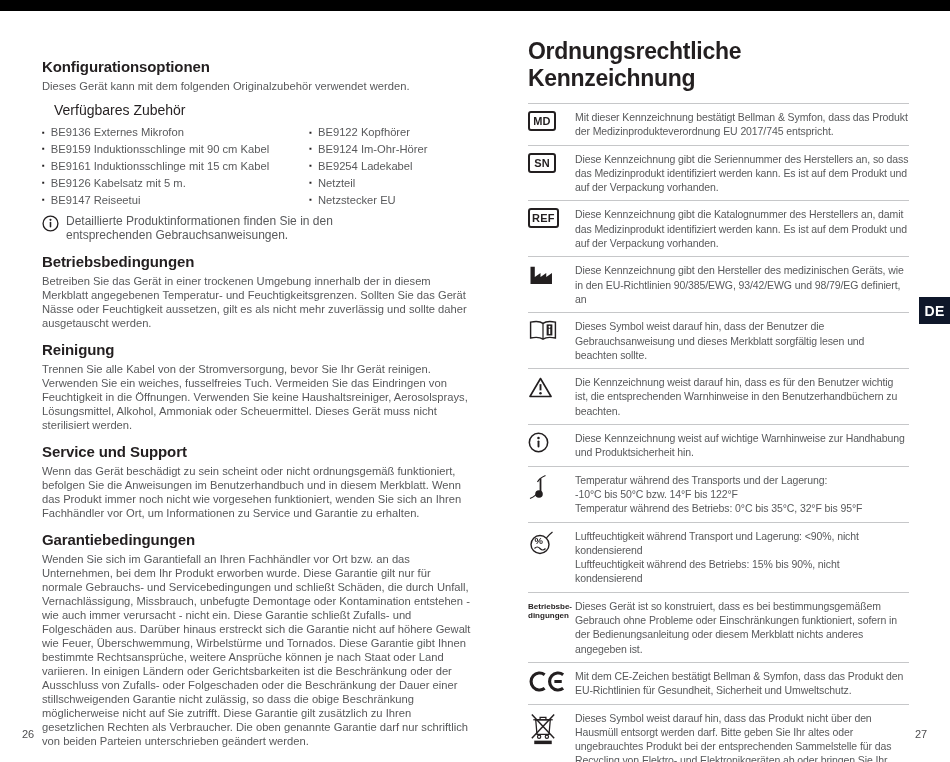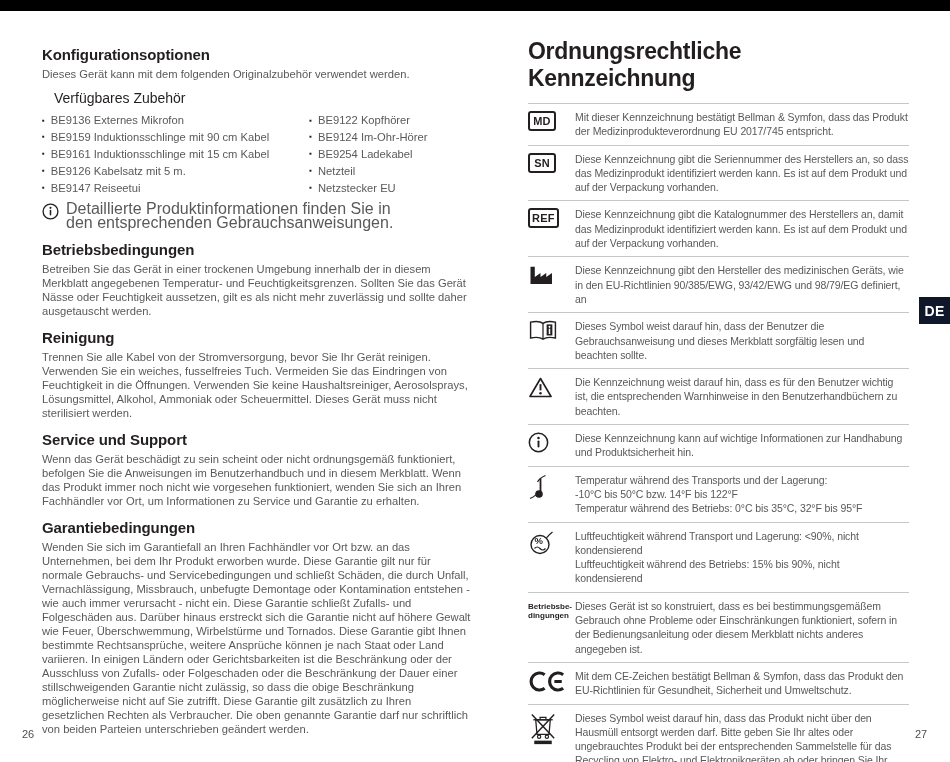--- a/index.html
+++ b/index.html
@@ -5,36 +5,36 @@
   html,body{margin:0;padding:0;}
   body{
     width:950px;height:762px;position:relative;overflow:hidden;
     background:#ffffff;
     font-family:"Liberation Sans","DejaVu Sans",sans-serif;
     color:#58595b;
   }
   .top-bar{position:absolute;top:0;left:0;width:950px;height:11px;background:#000000;}
 
   
-  .left-page{position:absolute;left:42px;top:46px;width:432px;}
+  .left-page{position:absolute;left:42px;top:58px;width:432px;}
   .h1{
     font-size:15px;font-weight:bold;color:#231f20;
     margin:11px 0 4px 0;letter-spacing:-0.1px;
   }
   .h1:first-child{margin-top:0;}
   .h2{font-size:14px;font-weight:normal;color:#231f20;margin:9px 0 5px 12px;}
   .body-p{font-size:11.2px;line-height:14px;margin:0;color:#58595b;}
   .cols{display:flex;gap:40px;}
   .acc-list{list-style:none;margin:1px 0 0 0;padding:0;width:230px;}
   .acc-list.second{width:200px;}
   .acc-list li{font-size:11.2px;line-height:16.4px;color:#58595b;white-space:nowrap;}
   .blt{color:#231f20;font-size:8px;margin-right:6px;vertical-align:1.5px;}
   .note{display:flex;margin-top:5px;align-items:flex-start;}
   .note .ic{flex:0 0 24px;padding-top:1px;}
-  .note p{font-size:16px;line-height:14px;margin:0;width:352px;color:#58595b;}
+  .note p{font-size:12px;line-height:14px;margin:0;width:352px;color:#58595b;}
 
   
   .right-page{position:absolute;left:528px;top:38px;width:381px;}
   .reg-title{
     font-size:23px;font-weight:bold;color:#231f20;margin:0 0 11px 0;letter-spacing:-0.3px;
   }
   .reg-row{
     display:flex;border-top:1px solid #c6c7c9;padding:6px 0 6px 0;
   }
   .reg-row:last-child{border-bottom:1px solid #c6c7c9;}
@@ -179,21 +179,21 @@
     </div>
 
     <div class="reg-row">
       <div class="reg-icon">
         <svg width="21" height="21" viewBox="0 0 22 22">
           <circle class="stroke" cx="11" cy="11" r="9.6" stroke-width="1.6"></circle>
           <circle cx="11" cy="6.3" r="1.35" fill="#231f20"></circle>
           <rect x="10" y="8.8" width="2" height="7.4" rx="1" fill="#231f20"></rect>
         </svg>
       </div>
-      <div class="reg-text">Diese Kennzeichnung kann auf wichtige Informationen zur Handhabung und Produktsicherheit hin.</div>
+      <div class="reg-text">Diese Kennzeichnung weist auf wichtige Warnhinweise zur Handhabung und Produktsicherheit hin.</div>
     </div>
 
     <div class="reg-row">
       <div class="reg-icon">
         <svg width="22" height="26" viewBox="0 0 22 26">
           <path class="stroke" d="M17.5 1.5 C14 3 11 5 9.5 8" stroke-width="1.2"></path>
           <line x1="12.5" y1="4.5" x2="12.5" y2="17" stroke="#231f20" stroke-width="1.8"></line>
           <circle cx="11" cy="20" r="3.8" fill="#231f20"></circle>
           <path class="stroke" d="M2 24.5 C5.5 23 9 20.5 11 17.5" stroke-width="1.2"></path>
         </svg>

